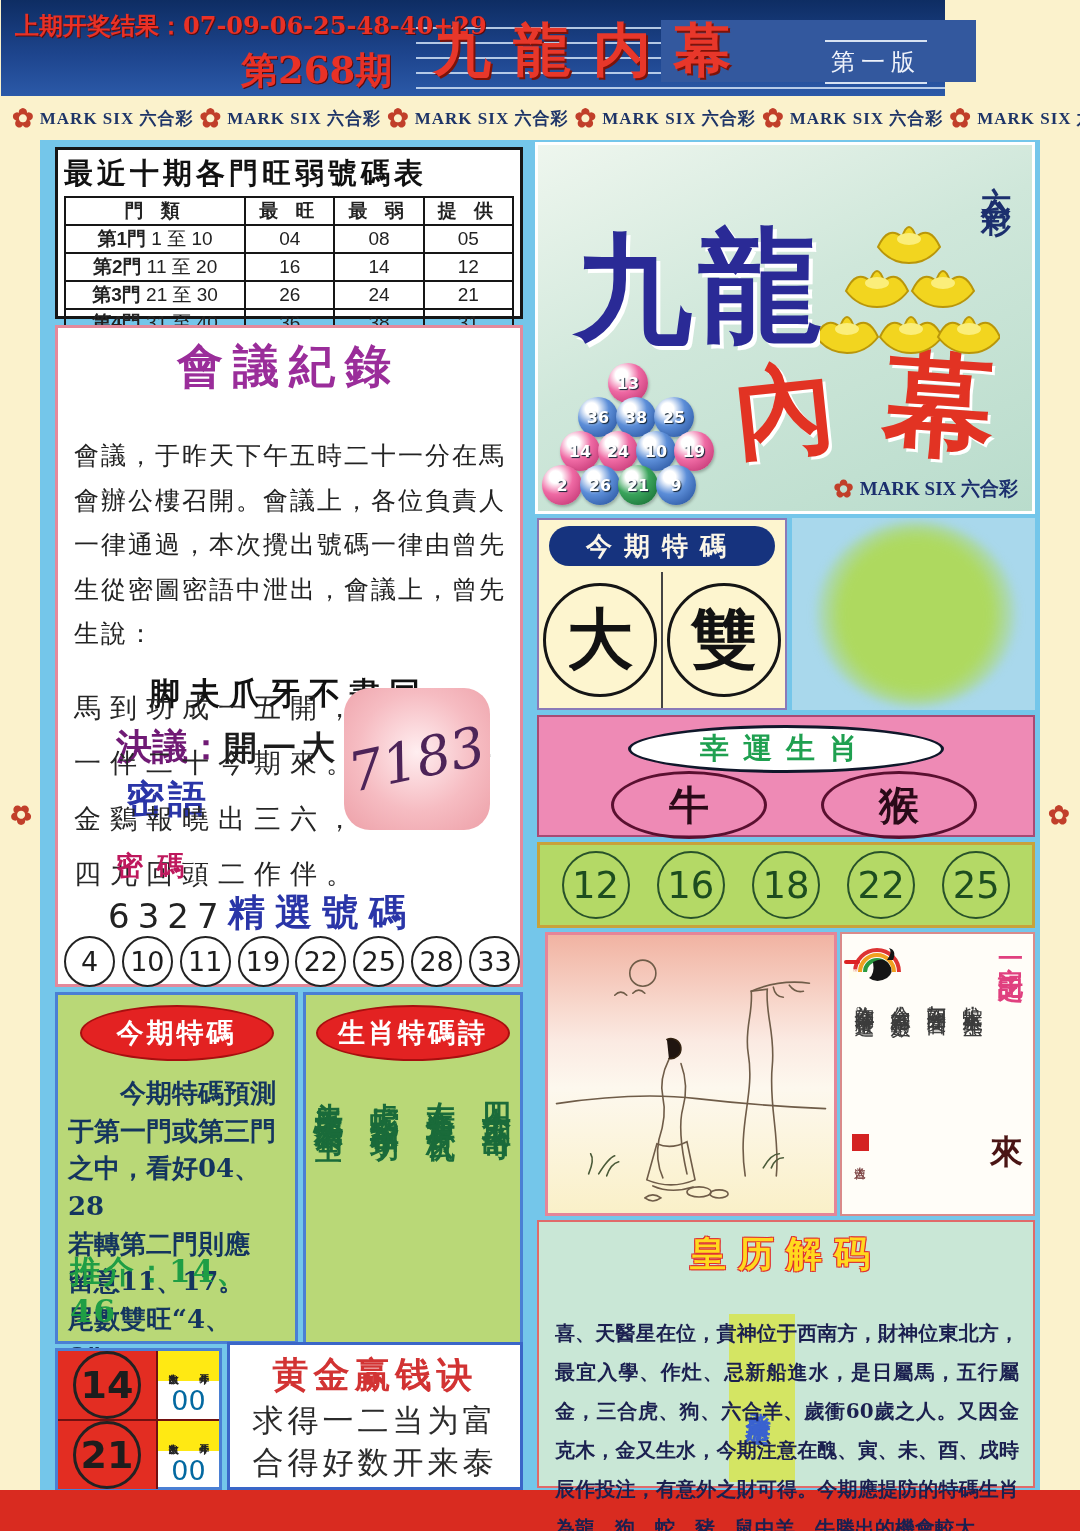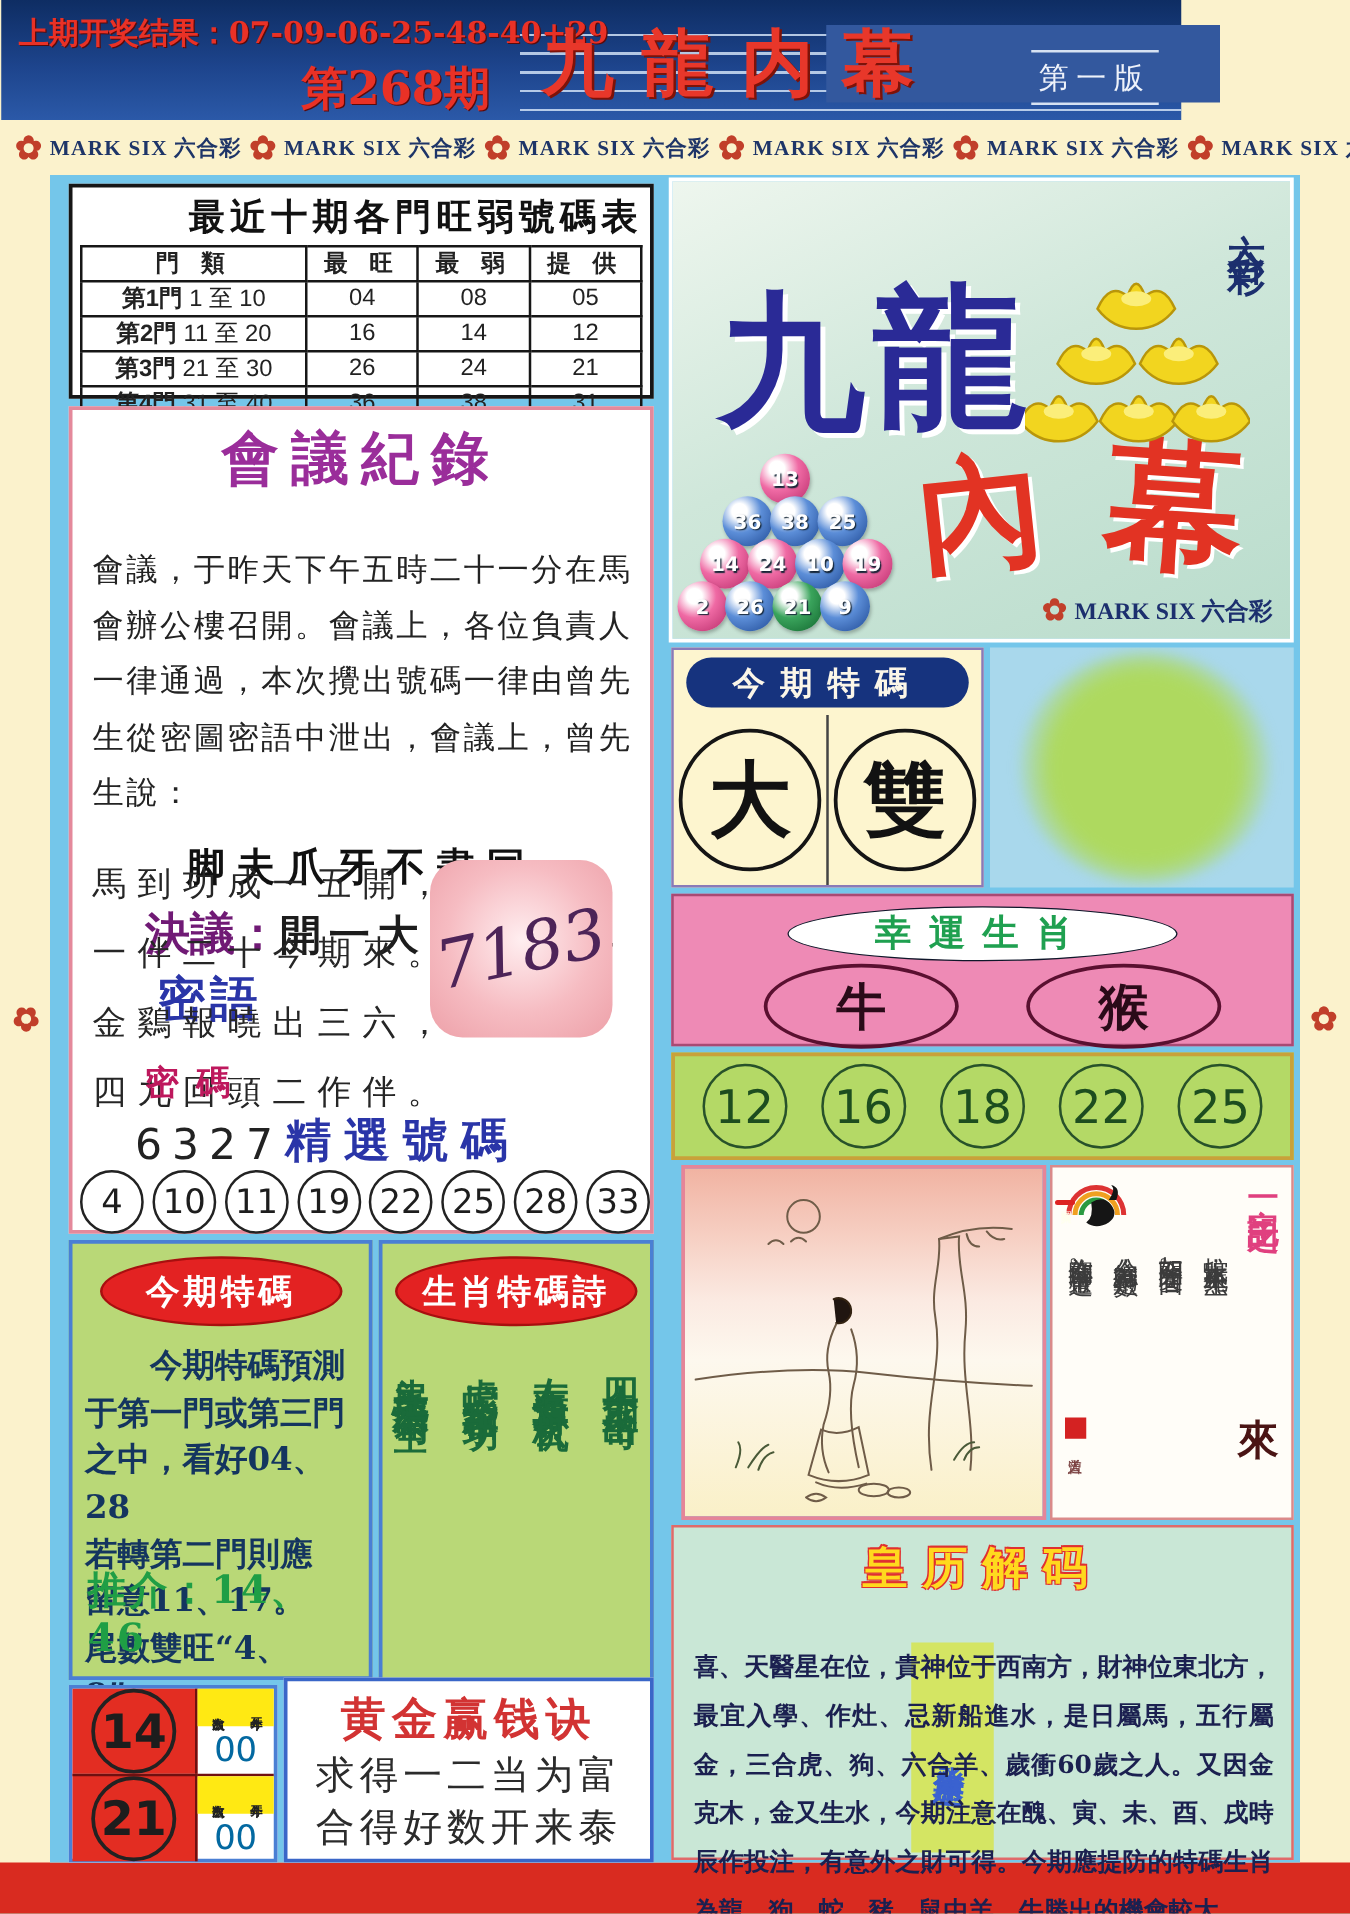--- a/index.html
+++ b/index.html
@@ -33,21 +33,21 @@
          writing-mode:vertical-rl;justify-content:flex-start;}
   .bleft .vwrap{transform:rotate(180deg);}
   .redbar{position:absolute;left:0;bottom:0;width:1080px;height:41px;background:#d92b20;}
 
   
   .main{position:absolute;left:40px;top:140px;width:1000px;height:1350px;background:#74c6ea;}
   .panel{position:absolute;box-sizing:border-box;}
 
   
   .hot{left:15px;top:7px;width:468px;height:172px;background:#fff;border:3px solid #161616;padding:2px 6px;}
-  .hot-title{text-align:right;font-size:29px;font-weight:bold;letter-spacing:4px;color:#111;
+  .hot-title{text-align:left;font-size:29px;font-weight:bold;letter-spacing:4px;color:#111;
              font-family:"DejaVu Serif",serif;margin:2px 0;}
   table.hotT{width:100%;border-collapse:collapse;}
   table.hotT th,table.hotT td{border:2px solid #161616;font-size:19px;color:#222;text-align:center;
              padding:0;height:23px;font-family:"Liberation Sans",sans-serif;}
   table.hotT th{font-weight:bold;letter-spacing:6px;}
   td.gate{font-size:18px;}
 
   
   .meet{left:15px;top:185px;width:468px;height:662px;background:#fff;border:3px solid #e4899b;}
   .meet-title{text-align:center;margin-top:8px;font-size:46px;font-weight:bold;color:#9a2d9a;
@@ -145,21 +145,21 @@
   .spec-circ{width:108px;height:108px;border:3px solid #151515;border-radius:50%;display:flex;
              align-items:center;justify-content:center;font-size:66px;font-weight:bold;color:#121212;
              font-family:"DejaVu Serif",serif;}
   .blurp{left:752px;top:378px;width:243px;height:192px;background:#a9d8ec;overflow:hidden;}
   .blur-circle{position:absolute;left:24px;top:4px;width:200px;height:184px;border-radius:50%;
                background:radial-gradient(circle,#aed95f 0 55%,rgba(174,217,95,0) 78%);filter:blur(5px);}
 
   
   .pinkp{left:497px;top:575px;width:498px;height:122px;background:#ee8ab5;border:2px solid #a84a74;}
   .pink-oval{margin:8px auto 0;width:310px;height:42px;background:#fff;border-radius:50%;
-             display:flex;align-items:center;justify-content:center;border:1px solid #0f172a;}
+             display:flex;align-items:center;justify-content:center;border:3px solid #0f172a;}
   .pink-oval span{color:#1fa050;font-size:29px;font-weight:bold;letter-spacing:14px;
                   font-family:"DejaVu Serif",serif;}
   .zo{position:absolute;top:54px;width:150px;height:62px;border:3px solid #5a1030;border-radius:50%;
       display:flex;align-items:center;justify-content:center;color:#2a0a18;font-size:40px;
       font-weight:bold;font-family:"DejaVu Serif",serif;}
   .zo.ox{left:72px;} .zo.monkey{left:282px;}
 
   
   .strip{left:497px;top:702px;width:498px;height:86px;background:#b4d966;border:3px solid #c8a23a;
          display:flex;align-items:center;justify-content:space-around;padding:0 8px;}

